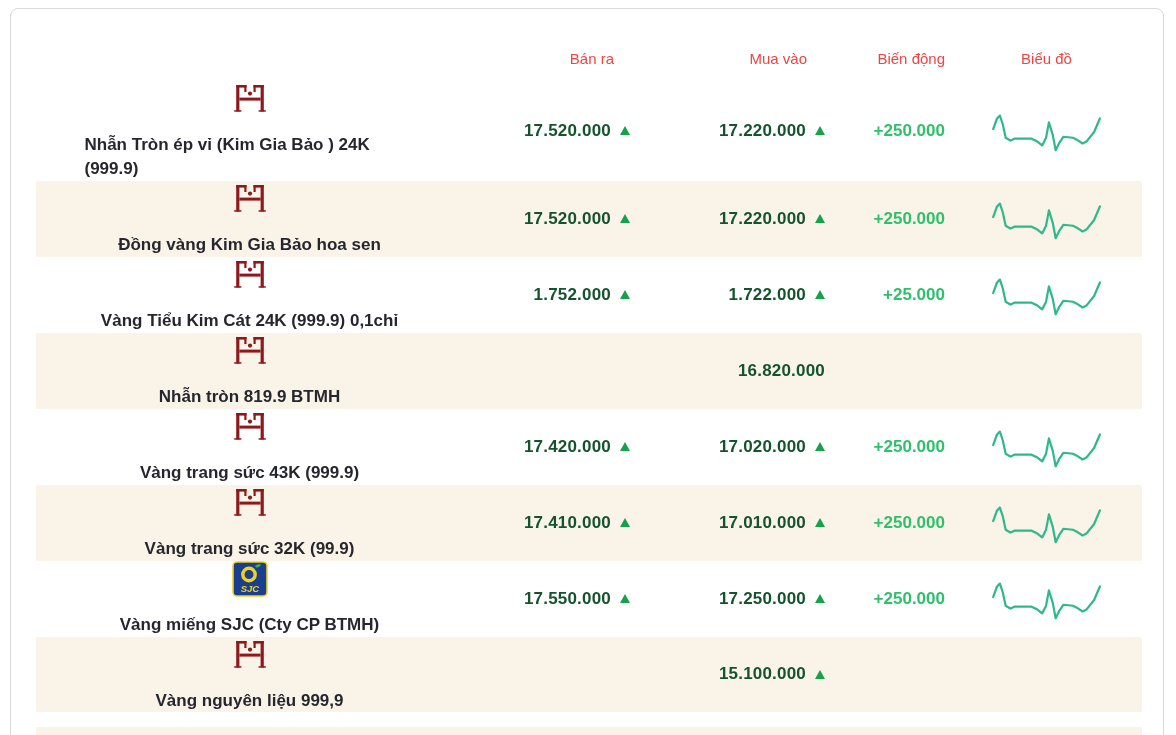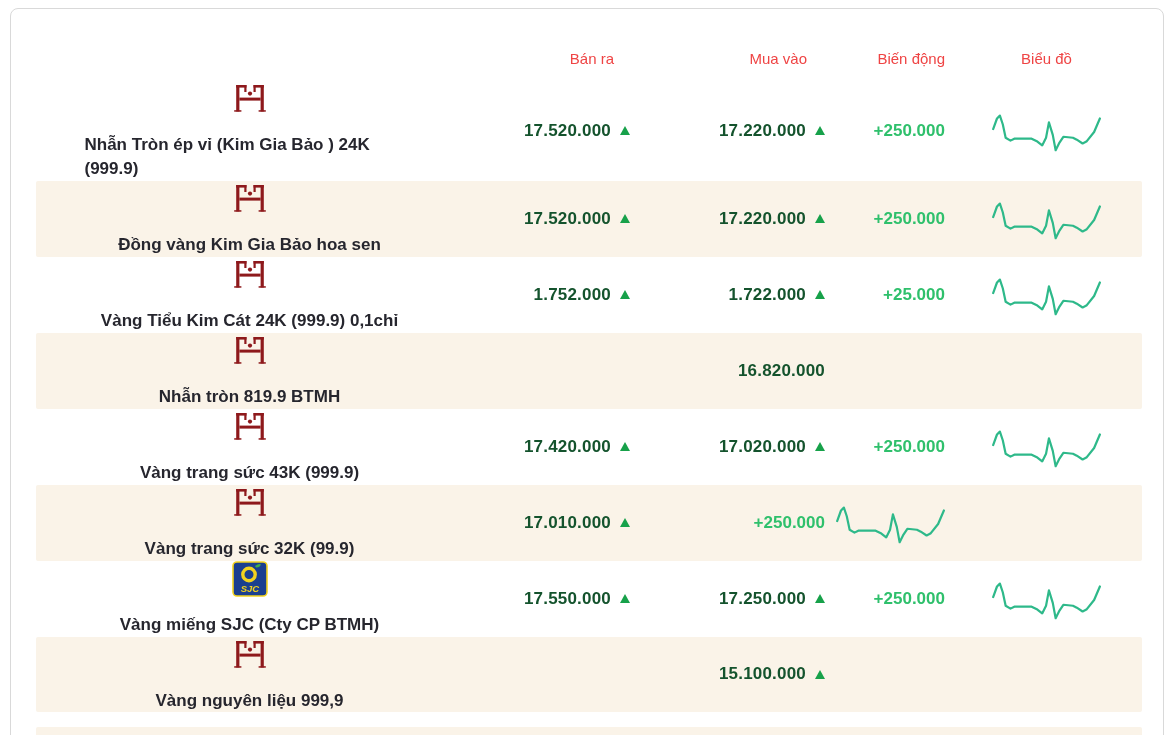--- a/index.html
+++ b/index.html
@@ -240,20 +240,24 @@
                 <circle cx="18" cy="12.6" r="2.1"></circle>
                 <rect x="7.4" y="16.6" width="21.2" height="3"></rect>
                 <rect x="2.2" y="29.2" width="7.2" height="1.5"></rect>
                 <rect x="26.6" y="29.2" width="7.2" height="1.5"></rect>
               </g>
             </svg>
           </span>
       <span class="name">Vàng trang sức 32K (99.9)</span>
     </div>
     <div class="price">
+      <span class="val">17.410.000</span>
+      <span class="arrow"></span>
+    </div>
+    <div class="price">
       <span class="val">17.010.000</span>
       <span class="arrow"></span>
     </div>
     <div class="change-cell">+250.000</div>
     <div class="chart-cell">
       <svg width="124" height="50" viewBox="0 0 124 52">
         <polyline fill="none" stroke="#2eb98a" stroke-width="2.3" stroke-linecap="round" stroke-linejoin="round" points="6,24 10,13 13,10 16,19 19,33 24,36 28,34 46,34 52,37 57,41 61,33 64,17 68,30 71,46 75,38 79,32 89,33 93,35 99,39 103,37 111,27 117,13"></polyline>
       </svg>
     </div>
   </div>

